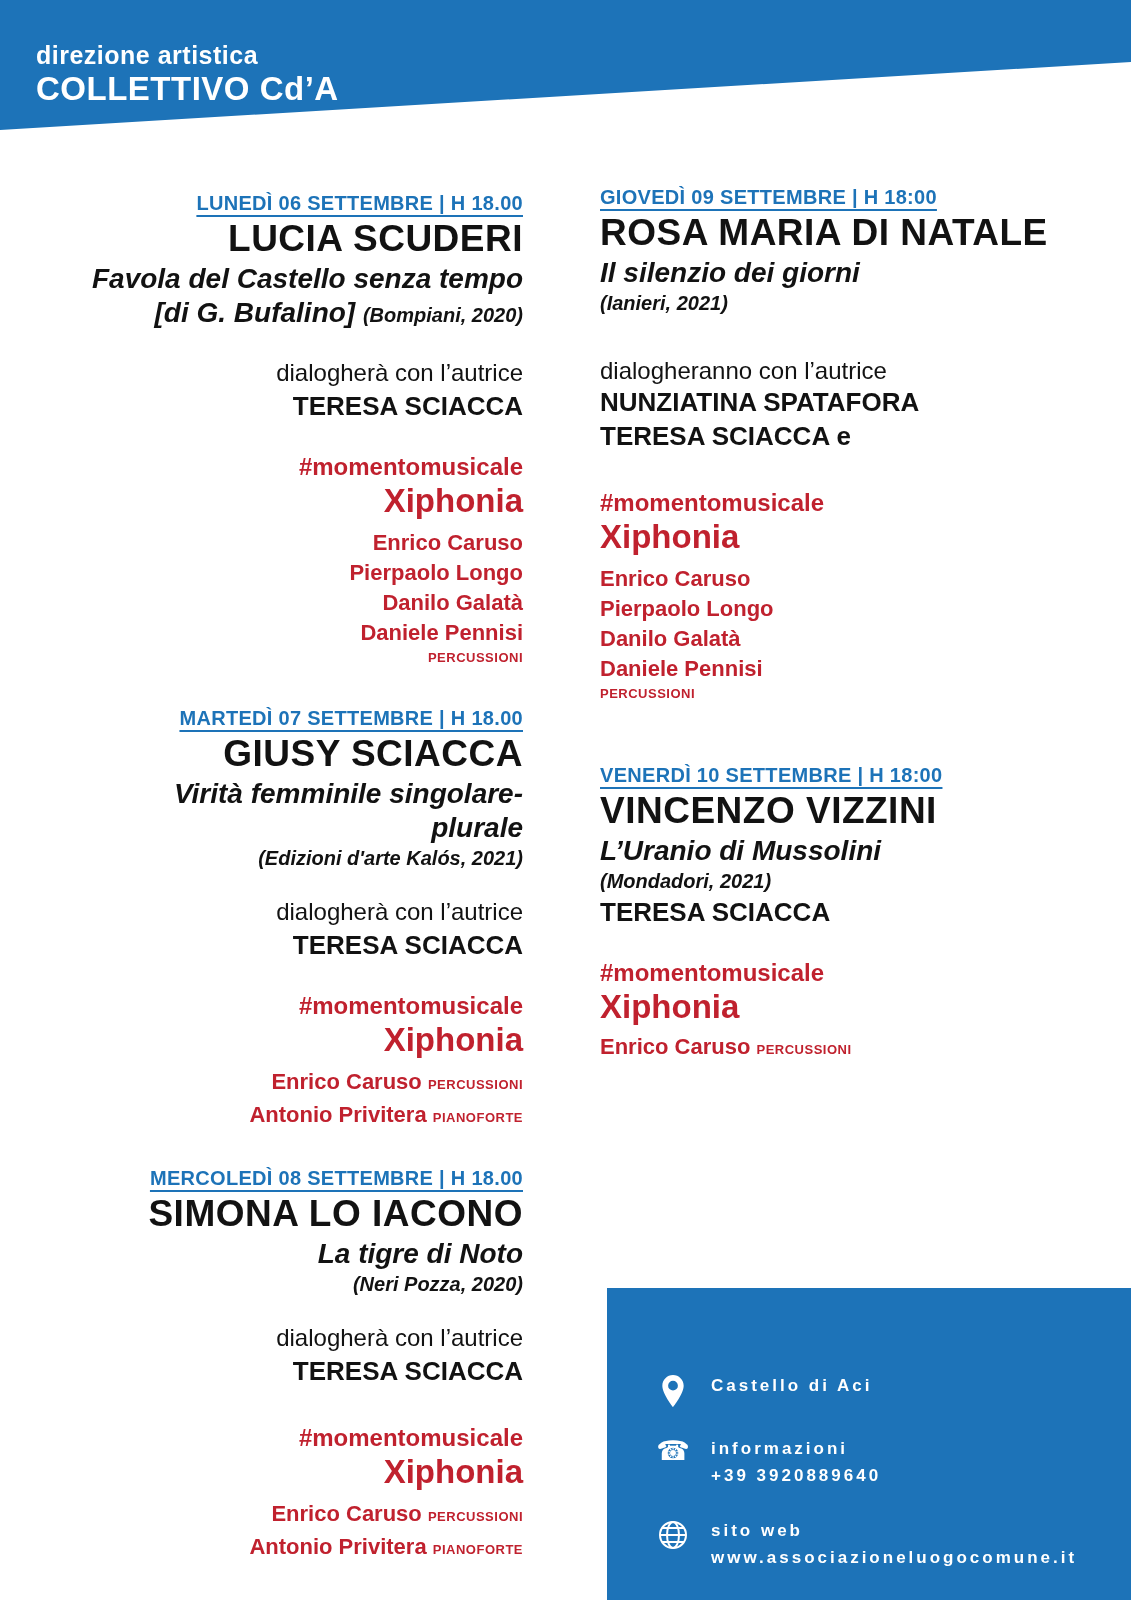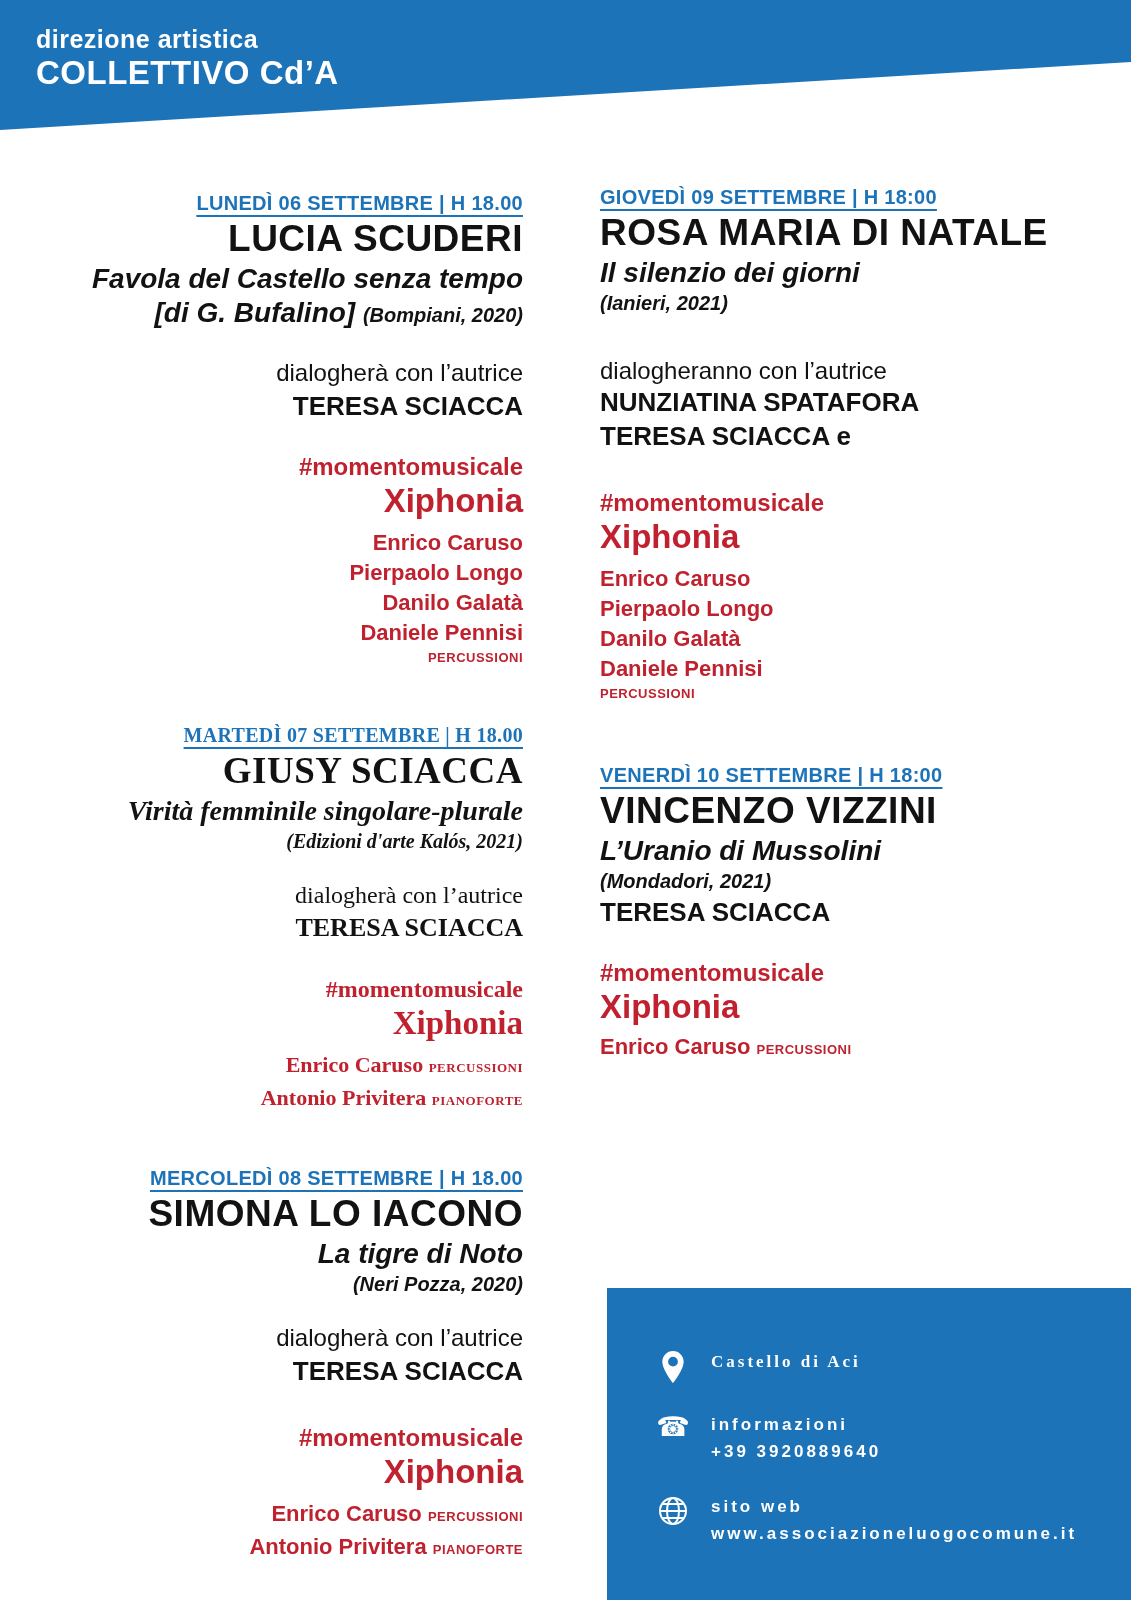--- a/index.html
+++ b/index.html
@@ -11,21 +11,21 @@
     font-family:"Liberation Sans",sans-serif;
     color:#121212;
   }
   
   .banner{
     position:absolute;left:0;top:0;width:1131px;height:130px;
     background:#1D73B8;
     -webkit-clip-path:polygon(0 0,1131px 0,1131px 62px,0 130px);
     clip-path:polygon(0 0,1131px 0,1131px 62px,0 130px);
   }
-  .banner-text{position:absolute;left:36px;top:24px;color:#ffffff;}
+  .banner-text{position:absolute;left:36px;top:40px;color:#ffffff;}
   .banner-line1{font-size:25px;font-weight:700;letter-spacing:.5px;line-height:30px;}
   .banner-line2{font-size:33px;font-weight:700;letter-spacing:.5px;line-height:38px;}
   
   .event{position:absolute;}
   .left-col{left:85px;width:438px;text-align:right;}
   .right-col{left:600px;width:525px;text-align:left;}
   .date{
     font-size:20px;font-weight:700;color:#1D73B8;line-height:26px;letter-spacing:.3px;
     text-decoration:underline;text-decoration-thickness:2px;text-underline-offset:5px;
     text-decoration-skip-ink:none;
@@ -44,21 +44,21 @@
   .role-block{font-size:13px;font-weight:700;color:#C0212E;line-height:16px;letter-spacing:.5px;margin-top:2px;}
   .mt36{margin-top:36px;}
   .mt40{margin-top:40px;}
   .mt6{margin-top:6px;}
   
   .info-box{
     position:absolute;left:607px;top:1288px;right:0;bottom:0;
     background:#1D73B8;color:#ffffff;
   }
   .info-row{display:flex;align-items:flex-start;padding-left:50px;margin-top:28px;}
-  .info-row.first{margin-top:60px;font-family:Liberation Serif, serif;}
+  .info-row.first{margin-top:84px;}
   .info-icon{width:32px;min-width:32px;display:flex;justify-content:center;margin-right:22px;margin-top:3px;}
   .phone-glyph{font-size:27px;line-height:27px;color:#ffffff;}
   .info-text div{font-size:17px;font-weight:700;letter-spacing:3px;line-height:27px;white-space:nowrap;}
 </style>
 </head>
 <body>
 
 <div id="poster">
 
   <div class="banner">
@@ -79,21 +79,21 @@
     <div class="band">Xiphonia</div>
     <div class="musicians">
       <div class="musician">Enrico Caruso</div>
       <div class="musician">Pierpaolo Longo</div>
       <div class="musician">Danilo Galatà</div>
       <div class="musician">Daniele Pennisi</div>
       <div class="role-block">PERCUSSIONI</div>
     </div>
   </div>
 
-  <div class="event left-col" style="top:722px;font-family:Liberation Serif, serif;">
+  <div class="event left-col" style="top:705px;">
     <div class="date">MARTEDÌ 07 SETTEMBRE | H 18.00</div>
     <div class="author">GIUSY SCIACCA</div>
     <div class="book">Virità femminile singolare-plurale</div>
     <div class="pub">(Edizioni d'arte Kalós, 2021)</div>
     <div class="dialog">dialogherà con l’autrice</div>
     <div class="mod">TERESA SCIACCA</div>
     <div class="hashtag">#momentomusicale</div>
     <div class="band">Xiphonia</div>
     <div class="musicians">
       <div class="musician"><span>Enrico Caruso</span> <span class="role-suffix">PERCUSSIONI</span></div>

